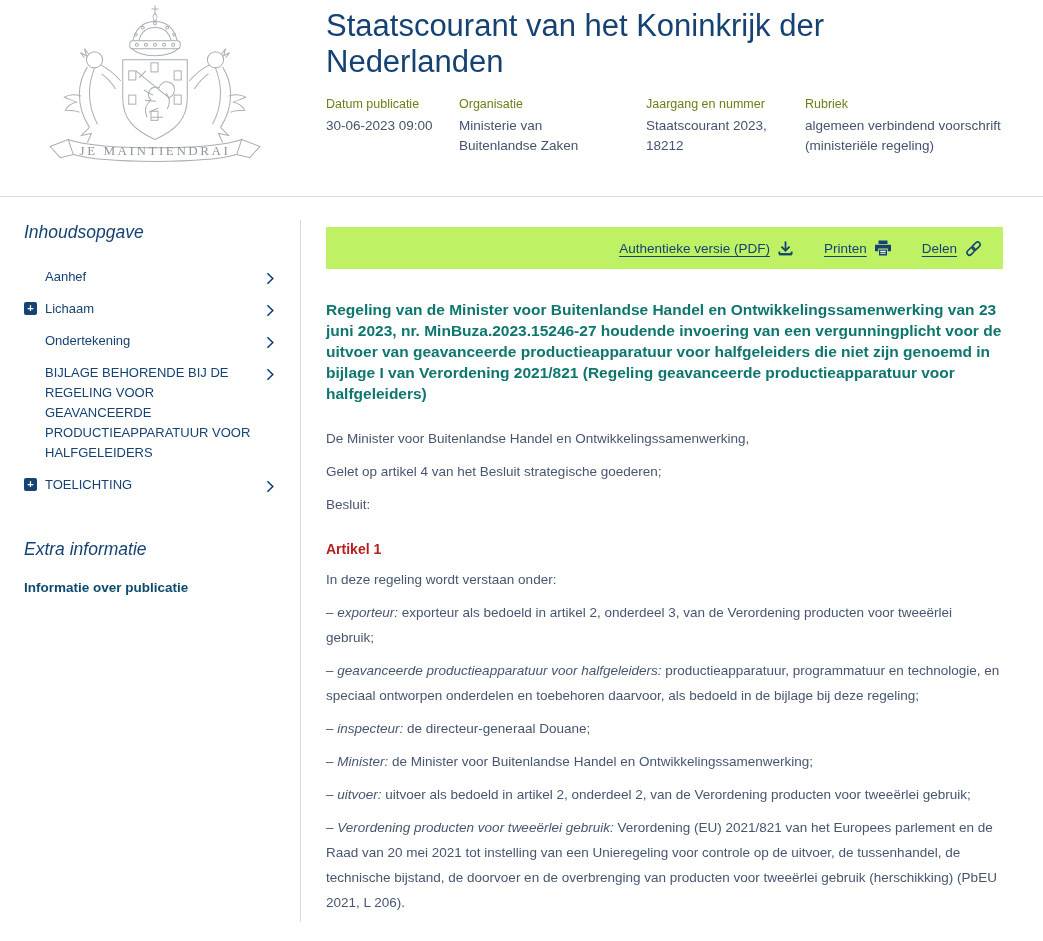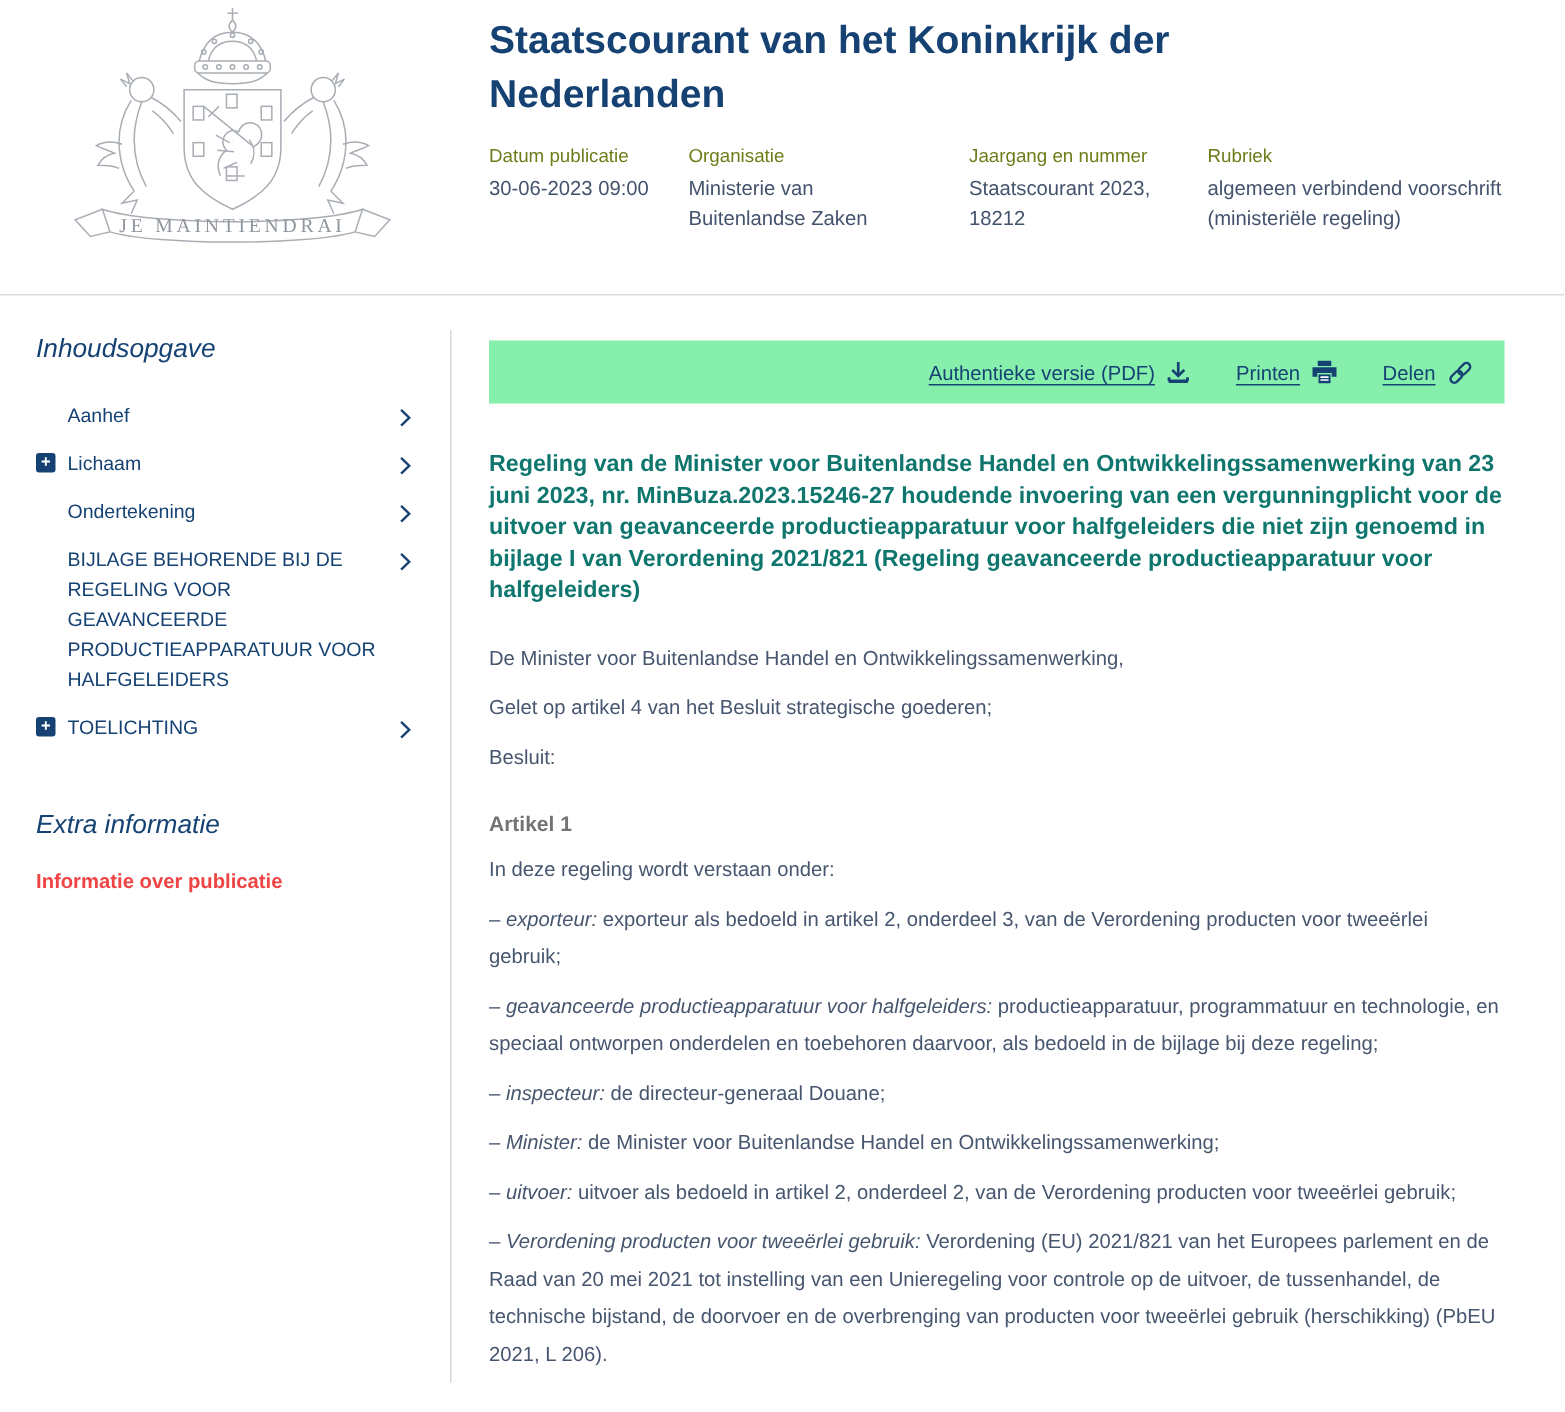--- a/index.html
+++ b/index.html
@@ -4,21 +4,21 @@
 <style>
   html,body{margin:0;padding:0;background:#fff;}
   .page{position:relative;width:1043px;height:941px;background:#fff;overflow:hidden;
         font-family:"Liberation Sans",sans-serif;color:#47566f;}
 
   
   .masthead{position:absolute;top:0;left:0;width:1043px;height:196px;background:#fff;}
   .masthead-divider{position:absolute;top:196px;left:0;width:1043px;height:1px;background:#dcdcdc;}
   .logo{position:absolute;left:34px;top:2px;width:242px;height:162px;}
   .masthead-right{position:absolute;left:326px;top:8px;width:690px;}
-  .site-title{margin:0;font-size:26px;font-weight:bold;line-height:36px;color:#154273;max-width:580px;}
+  .site-title{margin:0;font-size:31px;font-weight:normal;line-height:36px;color:#154273;max-width:580px;}
   .meta-row{display:flex;margin-top:17px;gap:16px;}
   .meta-col{flex:none;padding-right:6px;box-sizing:border-box;}
   .meta-col:nth-child(1){width:117px;}
   .meta-col:nth-child(2){width:171px;}
   .meta-col:nth-child(3){width:143px;}
   .meta-col:nth-child(4){width:252px;}
   .meta-label{font-size:12.5px;color:#6f7c1a;margin-bottom:5px;}
   .meta-value{font-size:13.5px;line-height:20px;color:#44536d;}
 
   
@@ -28,36 +28,36 @@
   .sidebar{position:absolute;left:24px;top:222px;width:252px;}
   .sidebar-heading{margin:0;font-style:italic;font-weight:normal;font-size:17.5px;color:#154273;}
   .toc-list{margin-top:24px;}
   .toc-item{display:block;position:relative;margin:12px 0 8px 21px;padding-right:24px;
             color:#154273;font-size:13px;line-height:20px;text-decoration:none;cursor:pointer;}
   .plus-icon{position:absolute;left:-21px;top:3px;width:13px;height:13px;background:#154273;
              border-radius:2px;color:#fff;font-size:11px;font-weight:bold;line-height:13px;
              text-align:center;cursor:pointer;}
   .chevron{position:absolute;right:2px;top:4px;width:8px;height:13px;}
   .extra-heading{margin:44px 0 0;font-style:italic;font-weight:normal;font-size:17.5px;color:#154273;}
-  .extra-link{display:block;margin-top:20px;font-size:13.5px;font-weight:bold;color:#ef4444;
+  .extra-link{display:block;margin-top:20px;font-size:13.5px;font-weight:bold;color:#0c4a6e;
               text-decoration:none;cursor:pointer;}
 
   
   .main{position:absolute;left:326px;top:227px;width:677px;}
-  .toolbar{background:#86efac;height:42px;display:flex;justify-content:flex-end;align-items:center;
+  .toolbar{background:#bef264;height:42px;display:flex;justify-content:flex-end;align-items:center;
            gap:30px;padding-right:20px;box-sizing:border-box;}
   .tb-link{display:flex;align-items:center;gap:7px;color:#154273;font-size:13.5px;
            text-decoration:none;cursor:pointer;}
   .tb-text{text-decoration:underline;text-underline-offset:3px;}
   .tb-icon{display:inline-flex;align-items:center;}
 
   .doc-title{margin:30px 0 0;font-size:15.5px;font-weight:bold;line-height:21px;color:#0f766e;}
   .body-copy p{font-size:13.5px;line-height:25px;margin:8px 0;color:#47566f;}
   .body-copy p.first{margin-top:22px;}
-  .article-heading{font-size:14px;font-weight:bold;color:#737373;margin:22px 0 8px;line-height:20px;}
+  .article-heading{font-size:14px;font-weight:bold;color:#b91c1c;margin:22px 0 8px;line-height:20px;}
   .def-term{font-style:italic;}
 </style>
 </head>
 <body>
 
 <div class="page">
 
   <header class="masthead">
     <svg class="logo" viewBox="0 0 240 160" xmlns="http://www.w3.org/2000/svg">
       <g stroke="#a9aeb5" fill="none" stroke-width="1">

